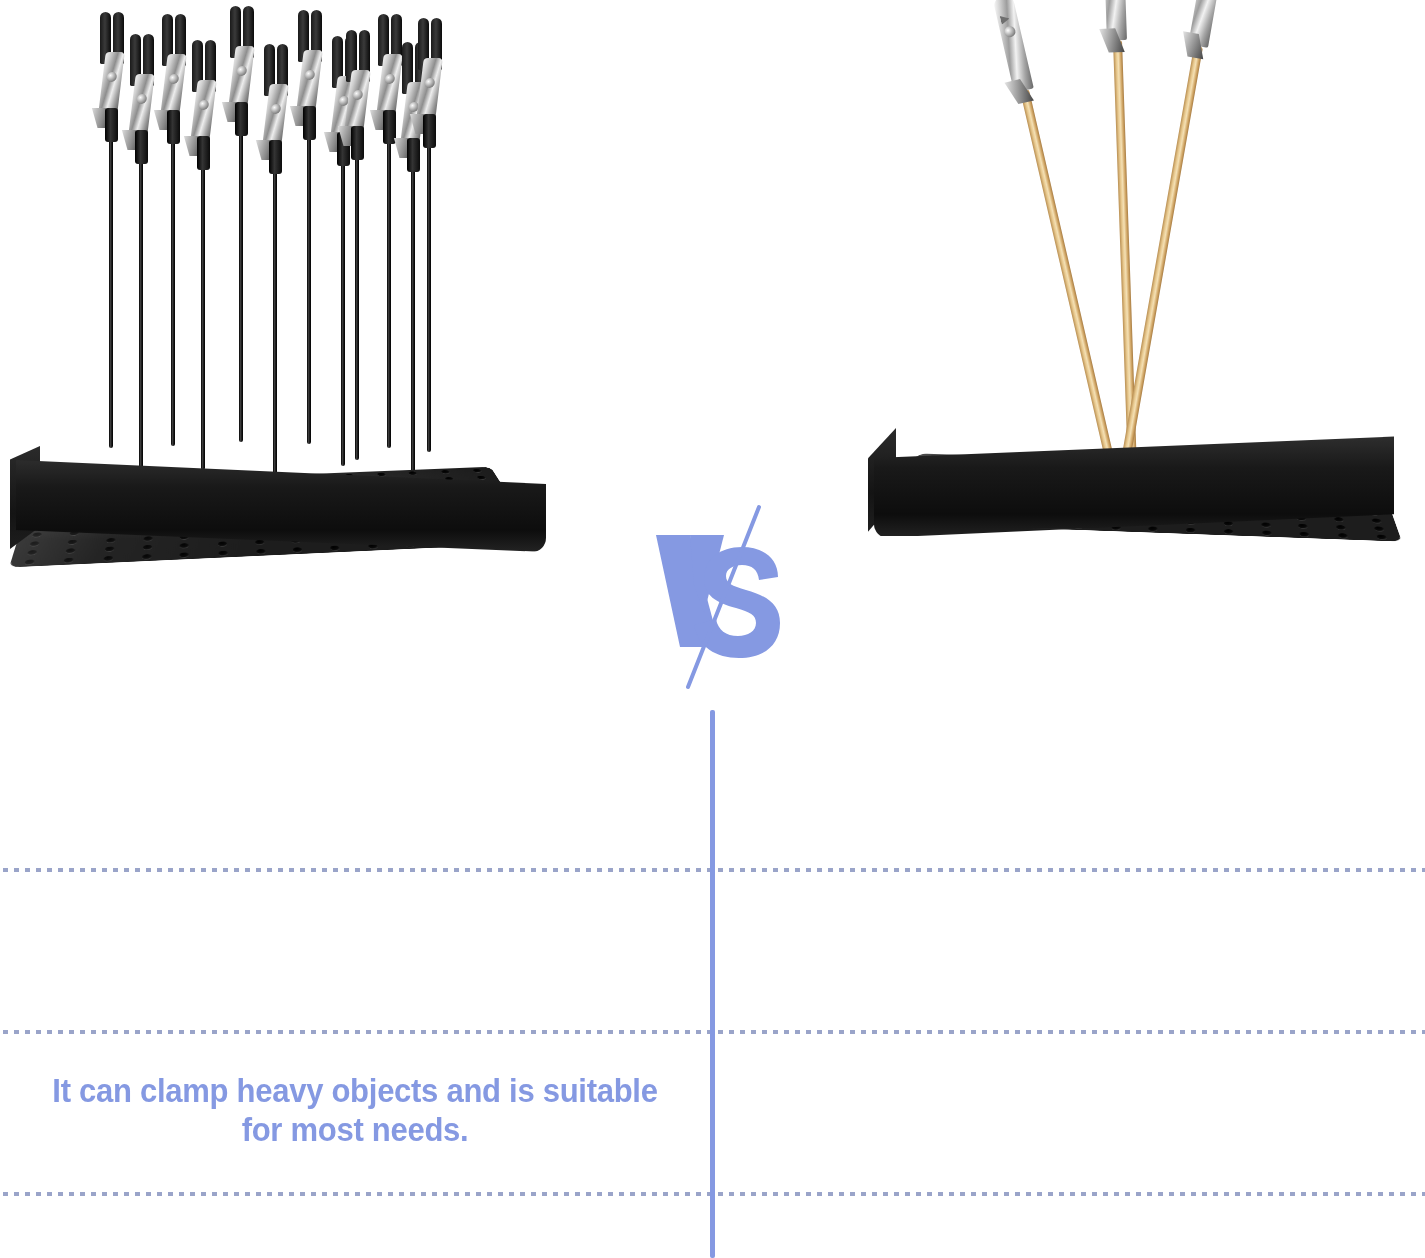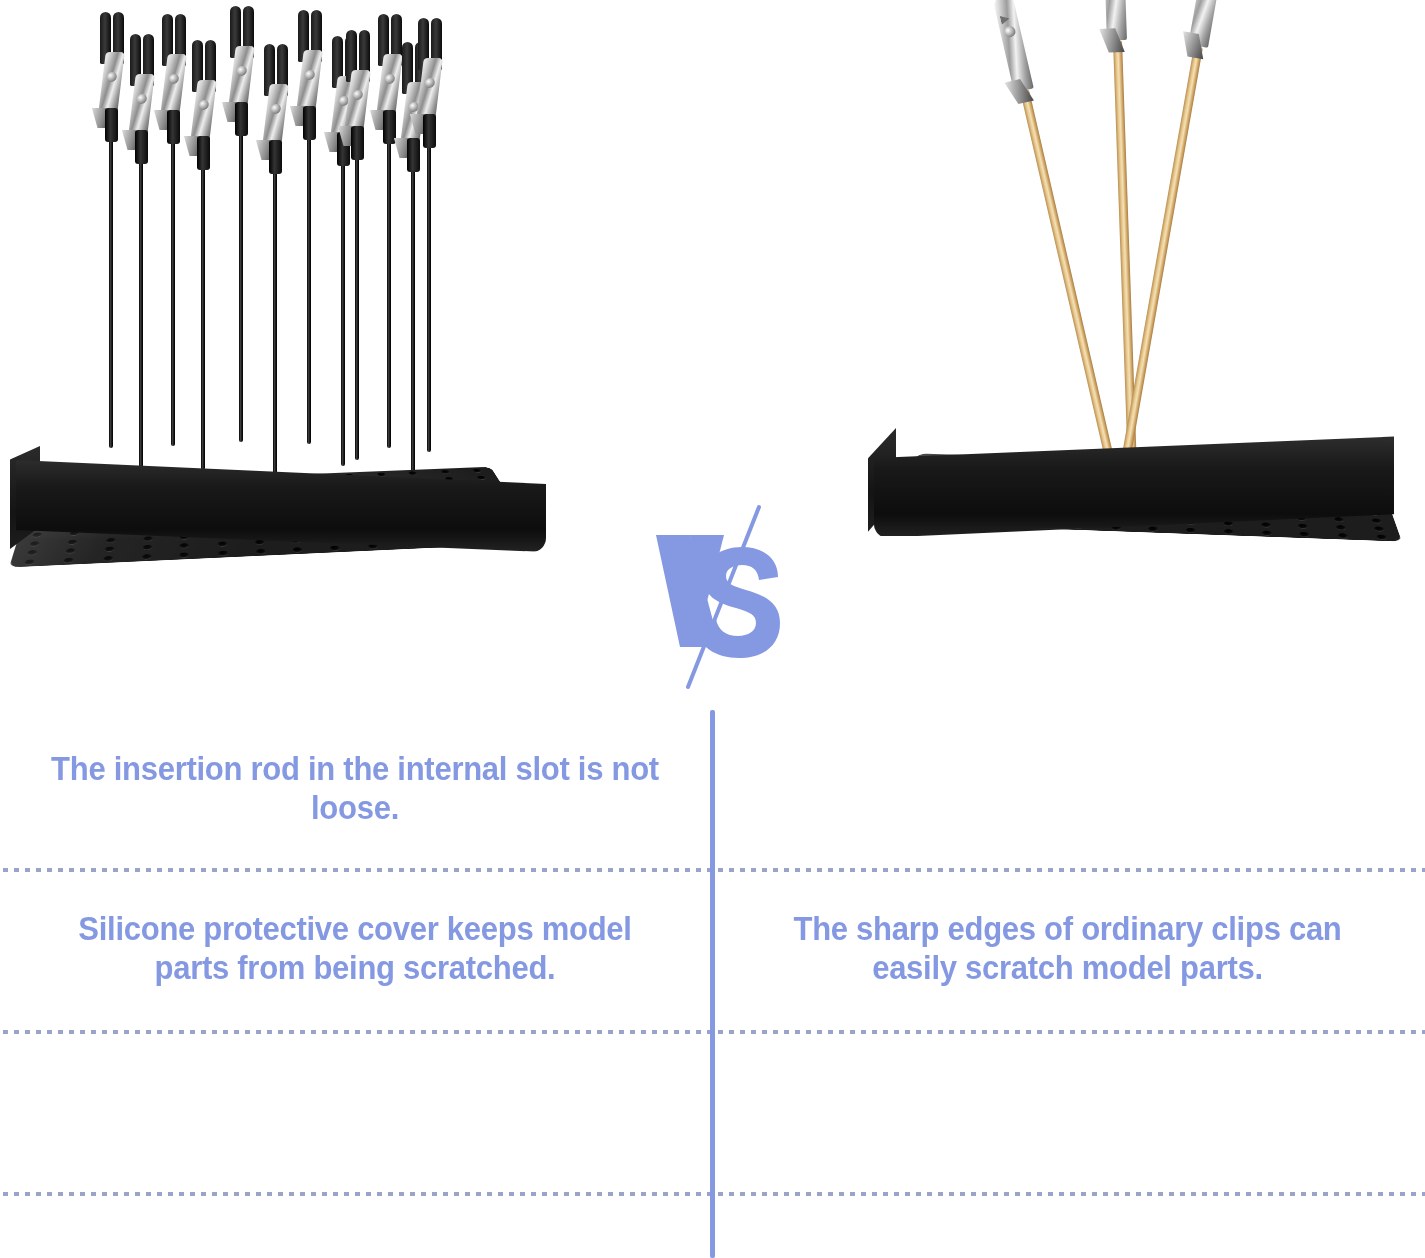--- a/index.html
+++ b/index.html
@@ -759,32 +759,24 @@
 
   <div class="v-divider"></div>
 
   <div class="rows">
 
     <div class="h-dots" style="top:158px;"></div>
     <div class="h-dots" style="top:320px;"></div>
     <div class="h-dots" style="top:482px;"></div>
 
     <div class="row" style="top:0px; height:158px;">
+    </div>
+
+
+    <div class="row" style="top:320px; height:162px;">
       <div class="cell cell-left">
-        <p>The insertion rod in the internal slot is not loose.</p>
+        <p>It can clamp heavy objects and is suitable for most needs.</p>
       </div>
     </div>
 
-    <div class="row" style="top:158px; height:162px;">
-      <div class="cell cell-left">
-        <p>Silicone protective cover keeps model parts from being scratched.</p>
-      </div>
-      <div class="cell cell-right">
-        <p>The sharp edges of ordinary clips can easily scratch model parts.</p>
-      </div>
-    </div>
-
-    <div class="row" style="top:320px; height:162px;">
-    </div>
-
   </div>
 
 </div>
 
 </body></html>

